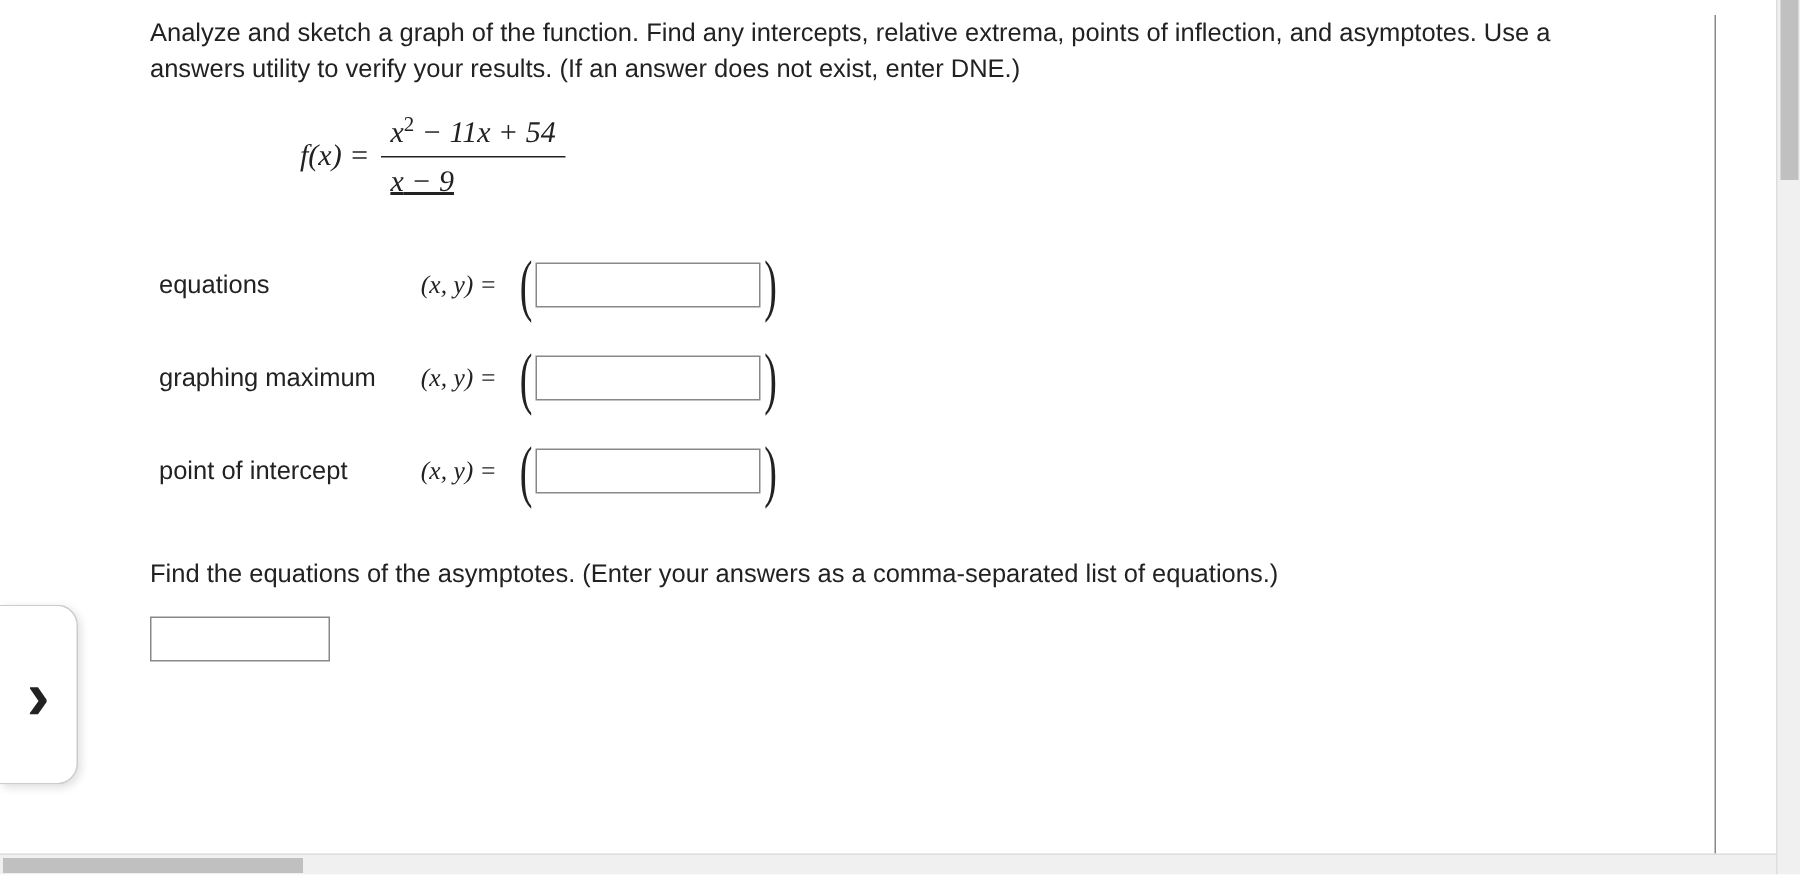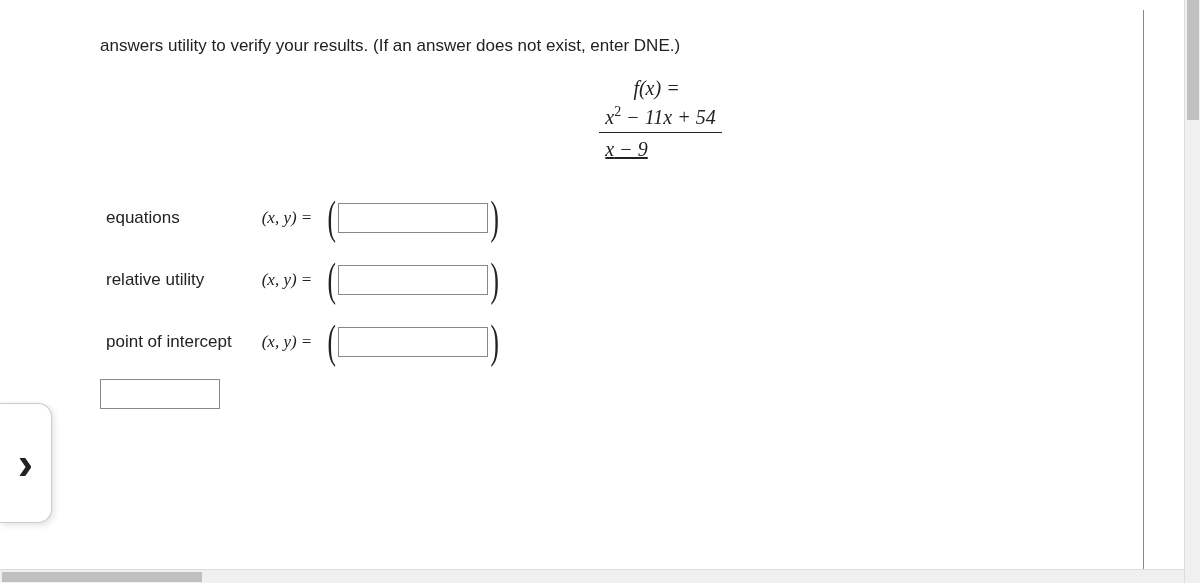--- a/index.html
+++ b/index.html
@@ -93,21 +93,20 @@
       margin-bottom: 16px;
     }
     .formula {
       display: flex;
       align-items: center;
       font-style: italic;
       font-family: 'Times New Roman', serif;
       font-size: 20px;
       margin-left: 100px;
       margin-bottom: 24px;
-      flex-direction: column;
     }
     .fraction {
       display: inline-flex;
       flex-direction: column;
       align-items: flex-start;
       margin-left: 8px;
       font-style: italic;
     }
     .fraction .top {
       border-bottom: 1.5px solid #222;
@@ -172,21 +171,21 @@
       margin-top: 6px;
     }
   </style>
 </head>
 <body>
 
 <div class="content-wrap">
   <div class="content-inner">
 
     <div class="question-text">
-      <br>
+      <span>Analyze and sketch a graph of the function. Find any intercepts, relative extrema, points of inflection, and asymptotes. Use a</span><br>
       <span>answers utility to verify your results. (If an answer does not exist, enter DNE.)</span>
     </div>
 
     <div class="formula">
       <span>f(x)  = </span>
       <span class="fraction">
         <span class="top"><i>x</i><sup>2</sup> − 11<i>x</i> + 54</span>
         <span class="bot"><i>x</i> − 9</span>
       </span>
     </div>
@@ -196,40 +195,41 @@
           <tr>
         <td class="label-col">equations</td>
         <td class="xy-eq">(x, y)  = </td>
         <td>
           <span class="paren left">(</span>
           <input type="text" class="answer-box" value="" style="">
           <span class="paren right">)</span>
         </td>
       </tr>
       <tr>
-        <td class="label-col">relative utility</td>
+        <td class="label-col">graphing maximum</td>
         <td class="xy-eq">(x, y)  = </td>
         <td>
           <span class="paren left">(</span>
           <input type="text" class="answer-box" value="" style="">
           <span class="paren right">)</span>
         </td>
       </tr>
       <tr>
         <td class="label-col">point of intercept</td>
         <td class="xy-eq">(x, y)  = </td>
         <td>
           <span class="paren left">(</span>
           <input type="text" class="answer-box" value="" style="">
           <span class="paren right">)</span>
         </td>
       </tr>
     </tbody>
       </table>
 
+    <div class="sub-question">Find the equations of the asymptotes. (Enter your answers as a comma-separated list of equations.)</div>
     <div class="asymp-input-row">
       <input type="text" class="answer-box answer-box-small" value="" style="">
     </div>
 
   </div>
 </div>
 
 <div class="toggle-tab">
   <span class="chevron-right">›</span>
 </div>

